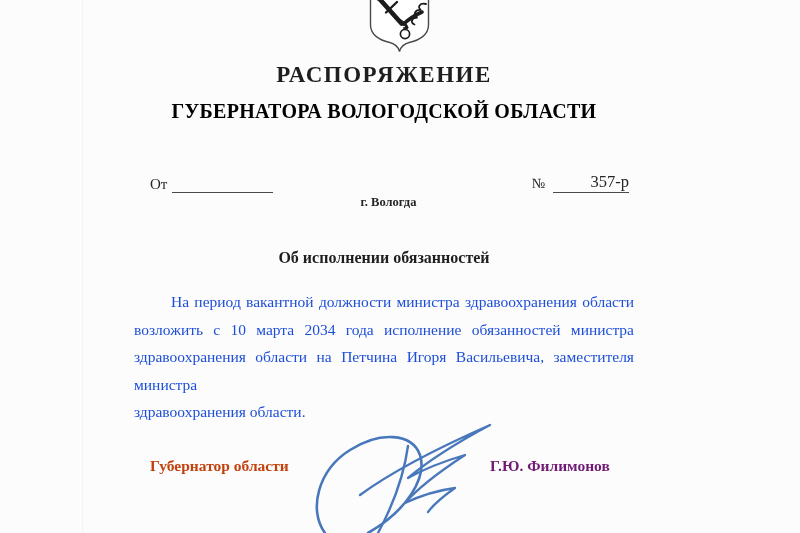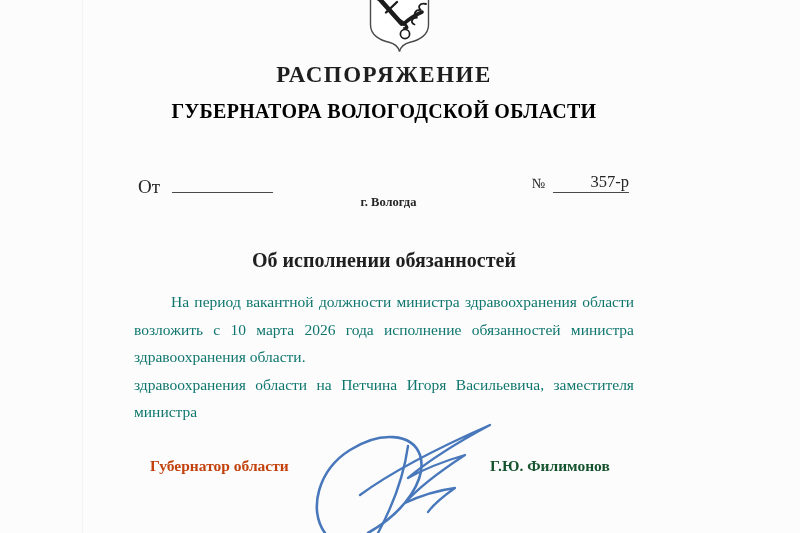--- a/index.html
+++ b/index.html
@@ -41,54 +41,54 @@
   }
   .authority-title {
     position: absolute;
     top: 100px; left: 0; right: 0;
     text-align: center;
     font-size: 20px;
     font-weight: bold;
     letter-spacing: 0.3px;
     color: #000000;
   }
-  .date-label { position: absolute; top: 176px; left: 4px; font-size: 19px; text-align: center; }
+  .date-label { position: absolute; top: 176px; left: 16px; font-size: 15px; text-align: center; }
   .date-underline { position: absolute; top: 174px; left: 38px; width: 101px; height: 18px; border-bottom: 1.5px solid #4a4a4a; }
   .date-value { position: absolute; top: 172px; left: 38px; width: 101px; text-align: center; font-size: 16.5px; }
   .num-label { position: absolute; top: 176px; left: 398px; font-size: 14px; }
   .num-underline { position: absolute; top: 174px; left: 419px; width: 76px; height: 18px; border-bottom: 1.5px solid #4a4a4a; }
   .num-value { position: absolute; top: 172px; left: 419px; width: 76px; text-align: right; font-size: 16.5px; }
   .place {
     position: absolute;
     top: 195px; left: 9px; right: 0;
     text-align: center;
     font-size: 12.5px;
     font-weight: bold;
   }
   .subject {
     position: absolute;
     top: 249px; left: 0; right: 0;
     text-align: center;
-    font-size: 20px;
+    font-size: 16px;
     font-weight: bold;
     color: #1f1f1f;
   }
   .body-text {
     position: absolute;
     top: 288px; left: 0;
     width: 500px;
     font-size: 15.5px;
     line-height: 27.6px;
-    color: #0f766e;
+    color: #1d4ed8;
   }
   .body-line { text-align: justify; text-align-last: justify; }
   .body-line.first { text-indent: 37px; }
   .body-line.last { text-align: left; text-align-last: left; }
   .signer-position { position: absolute; top: 457px; left: 16px; font-size: 15.5px; font-weight: bold; color: #c2410c; }
-  .signer-name { position: absolute; top: 457px; left: 356px; font-size: 15.5px; font-weight: bold; color: #14532d; }
+  .signer-name { position: absolute; top: 457px; left: 356px; font-size: 15.5px; font-weight: bold; color: #701a75; }
   .signature-svg { position: absolute; left: 300px; top: 415px; }
 </style>
 </head>
 <body>
 
 <div class="page">
   <div class="paper-edge"></div>
 
   <svg class="emblem" width="65" height="67" viewBox="0 0 65 67" aria-hidden="true">
     <path d="M3.5 2 H61.5 V34 C61.5 44 52 49.2 43 51.2 C36.5 52.7 33.8 55.3 32.5 60.5 C31.2 55.3 28.5 52.7 22 51.2 C13 49.2 3.5 44 3.5 34 Z" fill="#ffffff" stroke="#4a4a4a" stroke-width="1.4"></path>
@@ -119,23 +119,23 @@
     <span class="num-label">№</span>
     <div class="num-underline"></div>
     <span class="num-value">357-р</span>
 
     <div class="place">г. Вологда</div>
 
     <div class="subject">Об исполнении обязанностей</div>
 
     <div class="body-text">
       <div class="body-line first">На период вакантной должности министра здравоохранения области</div>
-      <div class="body-line">возложить с 10 марта 2026 года исполнение обязанностей министра</div>
+      <div class="body-line">возложить с 10 марта 2034 года исполнение обязанностей министра</div>
+      <div class="body-line">здравоохранения области на Петчина Игоря Васильевича, заместителя министра</div>
       <div class="body-line last">здравоохранения области.</div>
-      <div class="body-line">здравоохранения области на Петчина Игоря Васильевича, заместителя министра</div>
     </div>
 
     <span class="signer-position">Губернатор области</span>
     <span class="signer-name">Г.Ю. Филимонов</span>
   </div>
 
   <svg class="signature-svg" width="200" height="118" viewBox="0 0 200 118" aria-hidden="true">
     <g fill="none" stroke-linecap="round" stroke-linejoin="round" stroke="#4878bb">
 
       <path d="M25 118 C8 95 18 55 50 35 C80 16 112 18 120 40 C127 62 108 95 68 118" stroke-width="2.6"></path>

